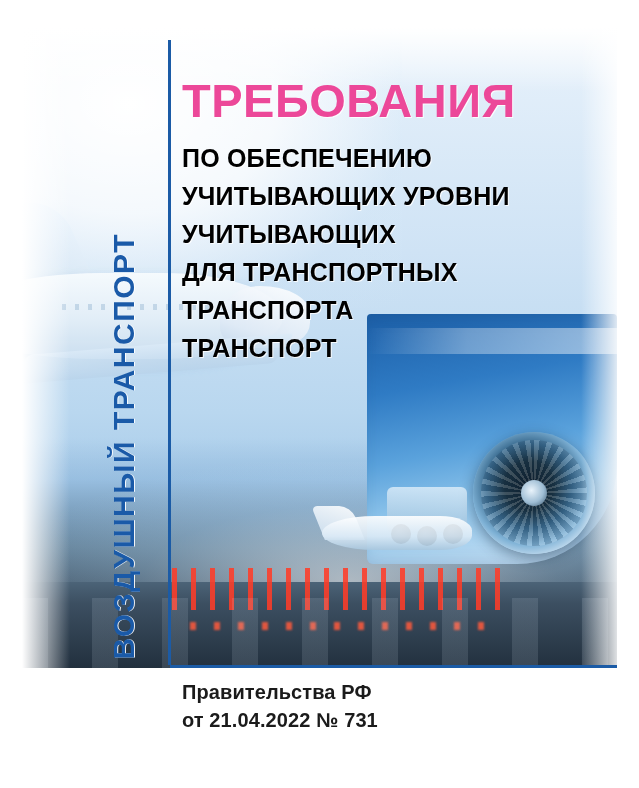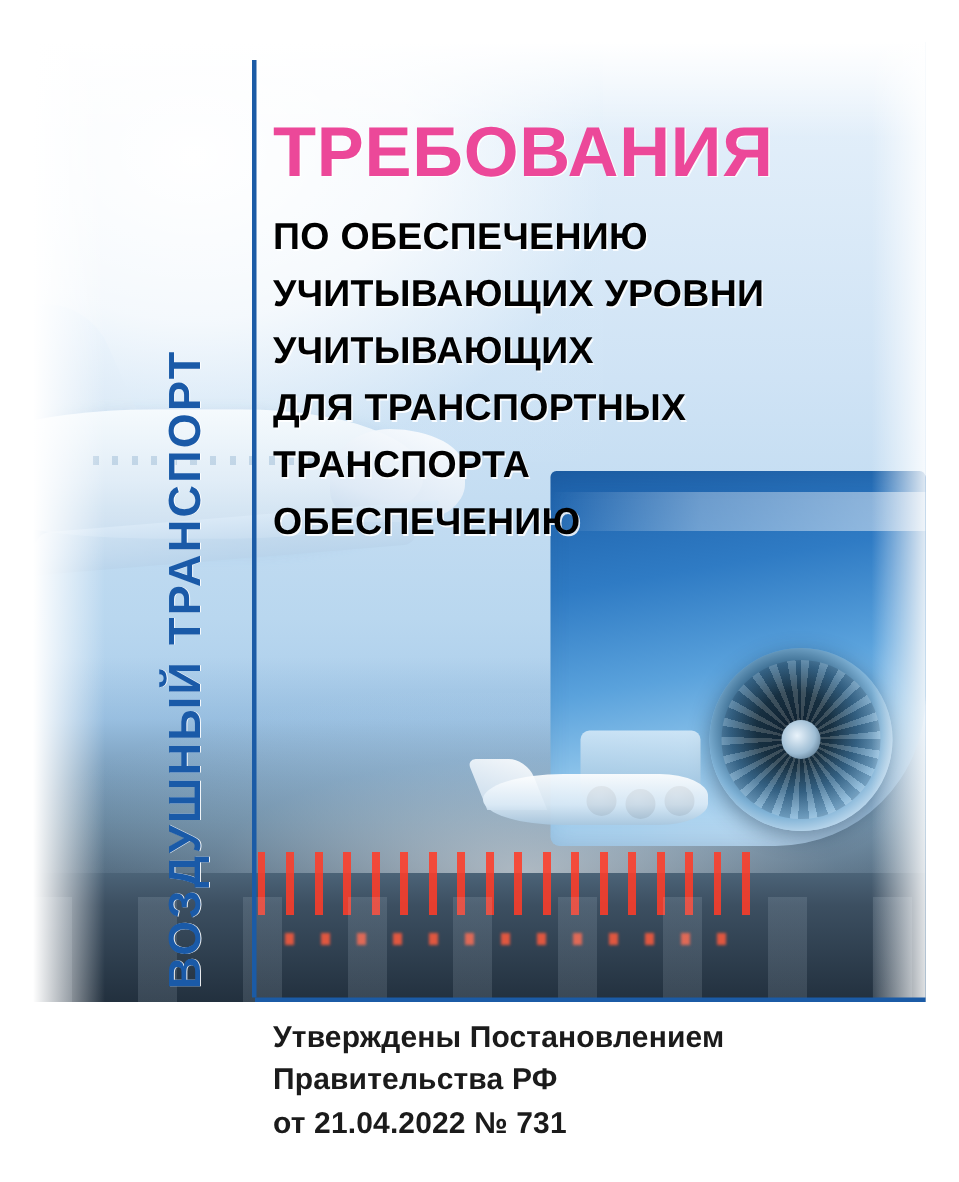--- a/index.html
+++ b/index.html
@@ -384,25 +384,24 @@
   </div>
 
   <div class="title-block">
     <div class="main-title">ТРЕБОВАНИЯ</div>
     <ul class="sub-lines">
       <li>ПО ОБЕСПЕЧЕНИЮ</li>
       <li>УЧИТЫВАЮЩИХ УРОВНИ</li>
       <li>УЧИТЫВАЮЩИХ</li>
       <li>ДЛЯ ТРАНСПОРТНЫХ</li>
       <li>ТРАНСПОРТА</li>
-      <li>ОБЕСПЕЧЕНИЮ</li>
+      <li>ТРАНСПОРТ</li>
     </ul>
   </div>
 
   <div class="h-divider"></div>
 
   <div class="footer">
-    <div class="footer-line">Утверждены Постановлением</div>
     <div class="footer-line">Правительства РФ</div>
     <div class="footer-line">от 21.04.2022 № 731</div>
   </div>
 
 </div>
 
 </body></html>

